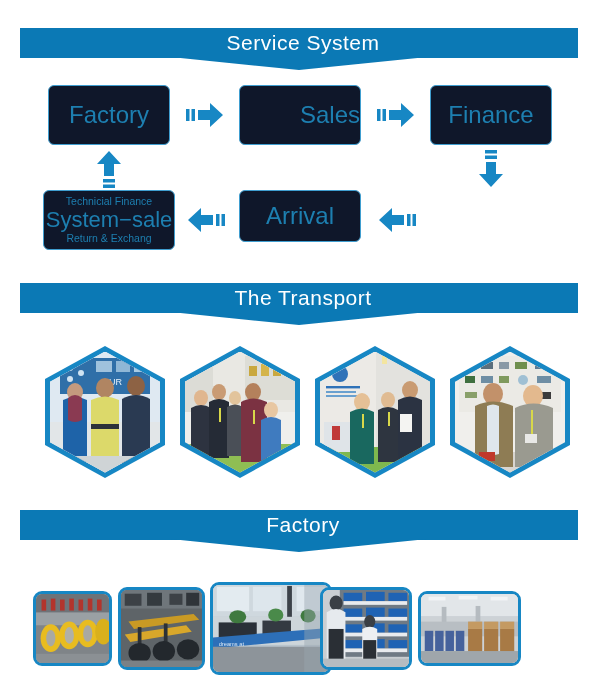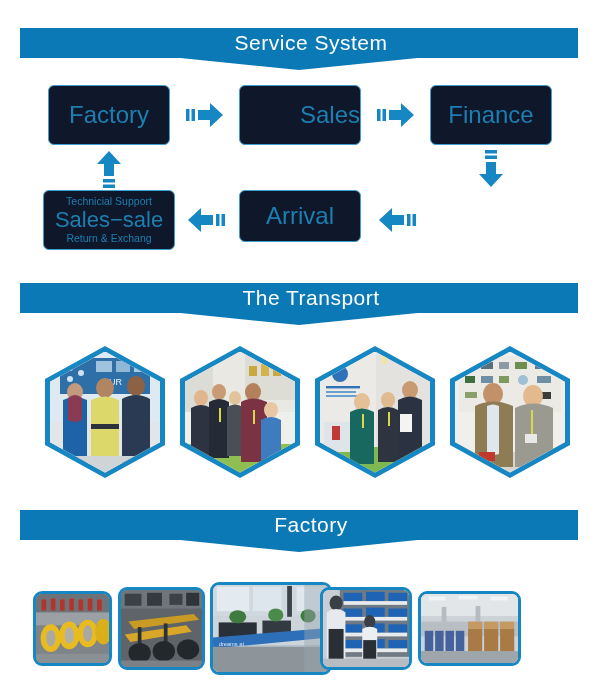--- a/index.html
+++ b/index.html
@@ -35,21 +35,21 @@
     left: 0;
     top: 29px;
     width: 100%;
     height: 13px;
     background: #0B79B5;
     -webkit-clip-path: polygon(0 0, 100% 0, 73% 0, 50% 100%, 27% 0);
     clip-path: polygon(0 0, 100% 0, 73% 0, 50% 100%, 27% 0);
   }
   .banner-title {
     position: absolute;
-    left: 12px;
+    left: 4px;
     top: 0;
     width: 100%;
     height: 30px;
     line-height: 30px;
     text-align: center;
     color: #ffffff;
     font-size: 21px;
     letter-spacing: 0.5px;
     white-space: nowrap;
   }
@@ -171,22 +171,22 @@
   <div class="flow-box" style="left:430px; top:85px; width:122px; height:60px;">
     <span class="main-label">Finance</span>
   </div>
 
 
   <div class="flow-box" style="left:239px; top:190px; width:122px; height:52px;">
     <span class="main-label">Arrival</span>
   </div>
 
   <div class="flow-box compound" style="left:43px; top:190px; width:132px; height:60px;">
-    <span class="sub-label">Technicial Support</span>
-    <span class="main-label">Sales−sale</span>
+    <span class="sub-label">Technicial Finance</span>
+    <span class="main-label">System−sale</span>
     <span class="sub-label">Return  &amp;  Exchang</span>
   </div>
 
   <div class="arrow" style="left:186px; top:102px;">
     <svg width="38" height="26" viewBox="0 0 38 26">
       <rect x="0" y="7" width="3.5" height="12" fill="#1787C4"></rect>
       <rect x="5.5" y="7" width="3.5" height="12" fill="#1787C4"></rect>
       <path d="M12 8 L24 8 L24 1 L37 13 L24 25 L24 18 L12 18 Z" fill="#1787C4"></path>
     </svg>
   </div>

